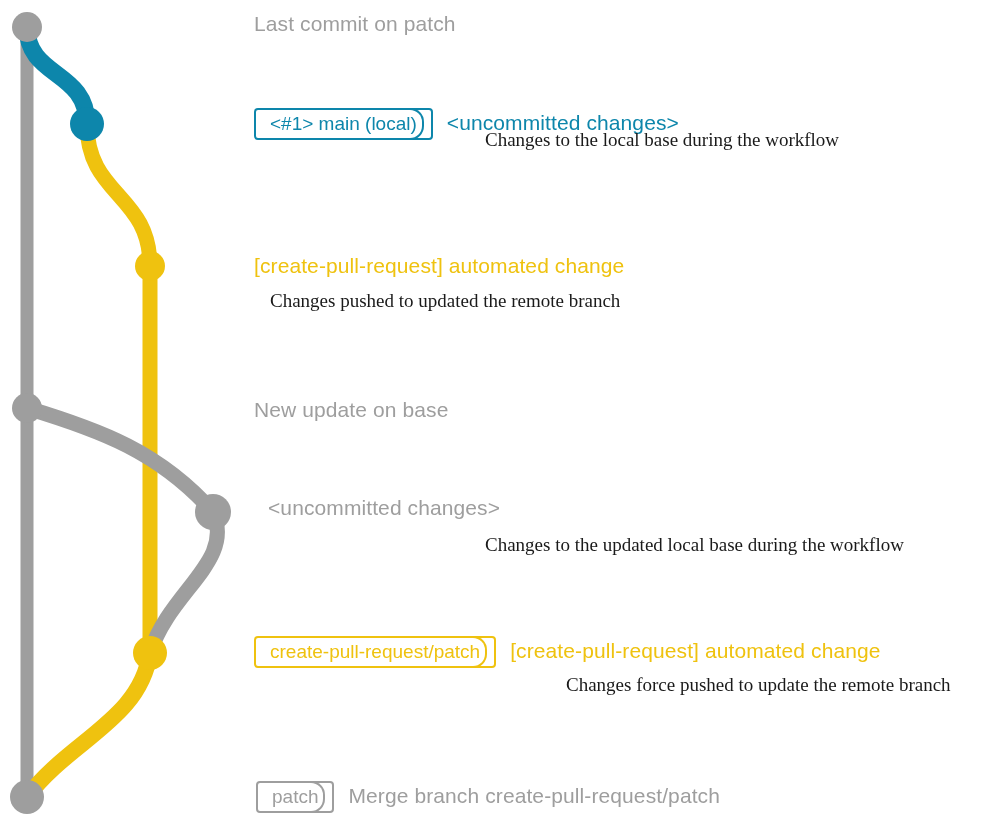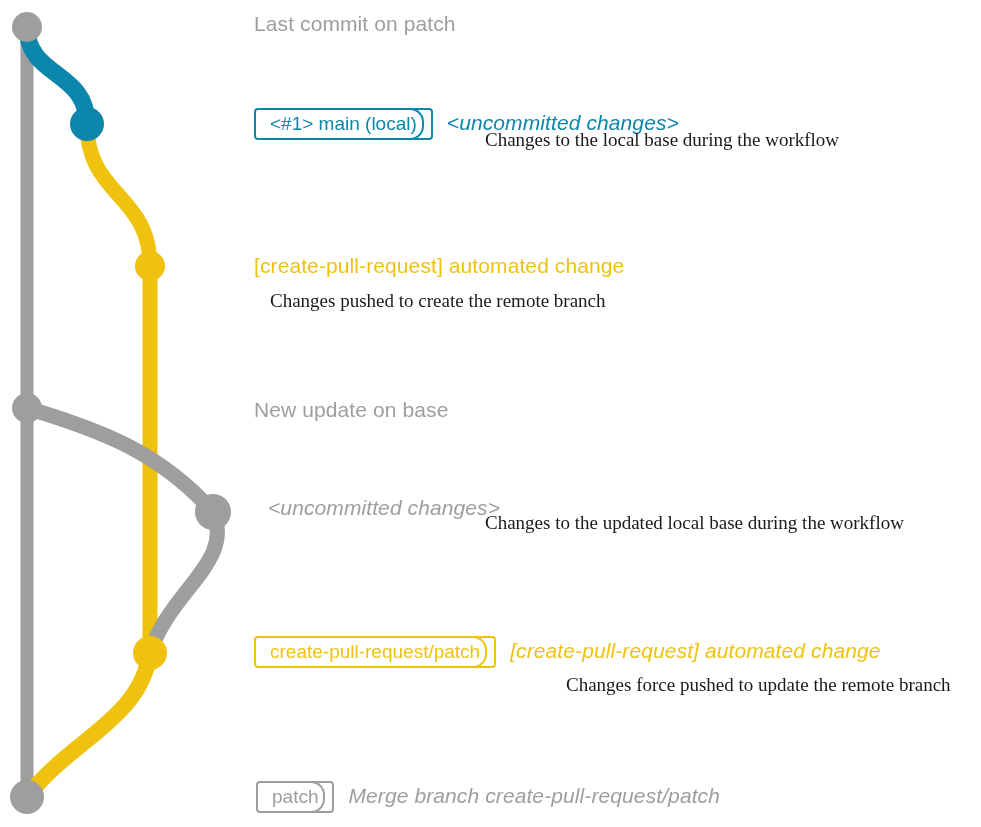--- a/index.html
+++ b/index.html
@@ -65,21 +65,20 @@
 
   .pill-blue   { color: #0d86ab; }
   .pill-gray   { color: #9e9e9e; }
   .pill-yellow { color: #efc20f; }
 
   
   .subject {
     font-size: 21px;
     margin-left: 14px;
     letter-spacing: 0.1px;
-    font-style: italic;
   }
   .subject-blue   { color: #0d86ab; }
   .subject-gray   { color: #9e9e9e; }
   .subject-yellow { color: #efc20f; }
 
   
   .subject-standalone {
     font-size: 21px;
     color: #efc20f;
     letter-spacing: 0.1px;
@@ -126,30 +125,30 @@
 
 <div class="row" style="left:254px; top:108px;">
   <span class="pill pill-blue">&lt;#1&gt; main (local)</span>
   <span class="subject subject-blue">&lt;uncommitted changes&gt;</span>
 </div>
 <div class="desc" style="left:485px; top:129px;">Changes to the local base during the workflow</div>
 
 <div class="row" style="left:254px; top:254px;">
   <span class="subject-standalone">[create-pull-request] automated change</span>
 </div>
-<div class="desc" style="left:270px; top:290px;">Changes pushed to create the remote branch</div>
+<div class="desc" style="left:270px; top:290px;">Changes pushed to updated the remote branch</div>
 
 <div class="row" style="left:254px; top:398px;">
   <span class="plain-note">New update on base</span>
 </div>
 
 <div class="row" style="left:254px; top:496px;">
   <span class="subject subject-gray">&lt;uncommitted changes&gt;</span>
 </div>
-<div class="desc" style="left:485px; top:512px;">Changes to the updated local base during the workflow</div>
+<div class="desc" style="left:485px; top:534px;">Changes to the updated local base during the workflow</div>
 
 <div class="row" style="left:254px; top:636px;">
   <span class="pill pill-yellow">create-pull-request/patch</span>
   <span class="subject subject-yellow">[create-pull-request] automated change</span>
 </div>
 <div class="desc" style="left:566px; top:674px;">Changes force pushed to update the remote branch</div>
 
 <div class="row" style="left:256px; top:781px;">
   <span class="pill pill-gray">patch</span>
   <span class="subject subject-gray">Merge branch create-pull-request/patch</span>

